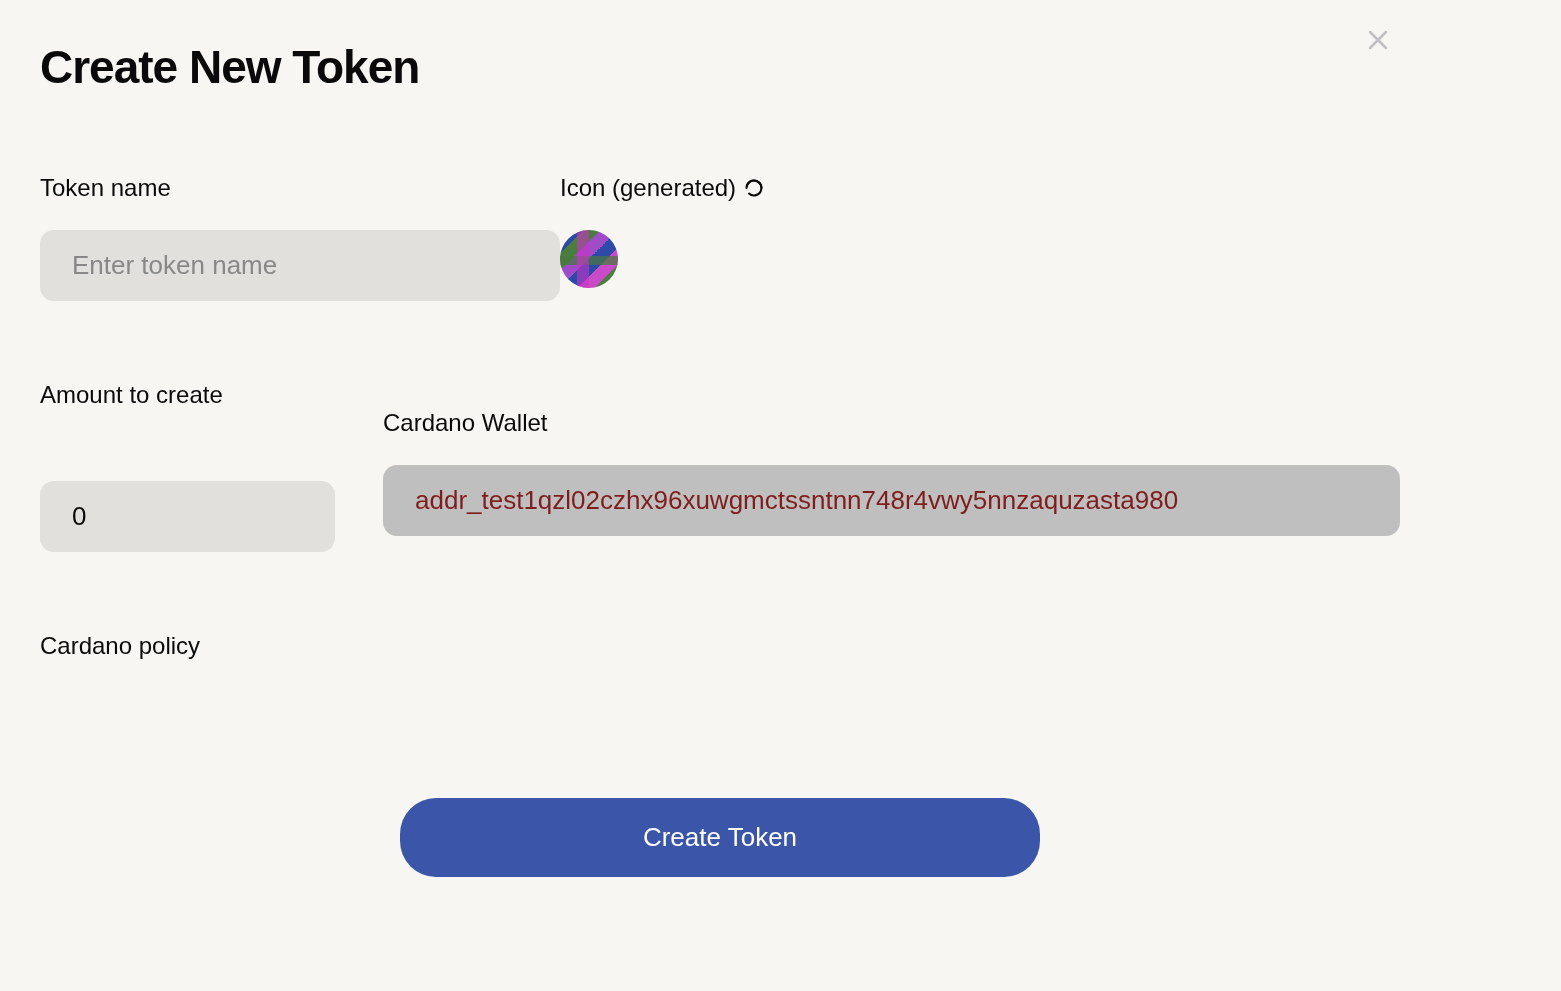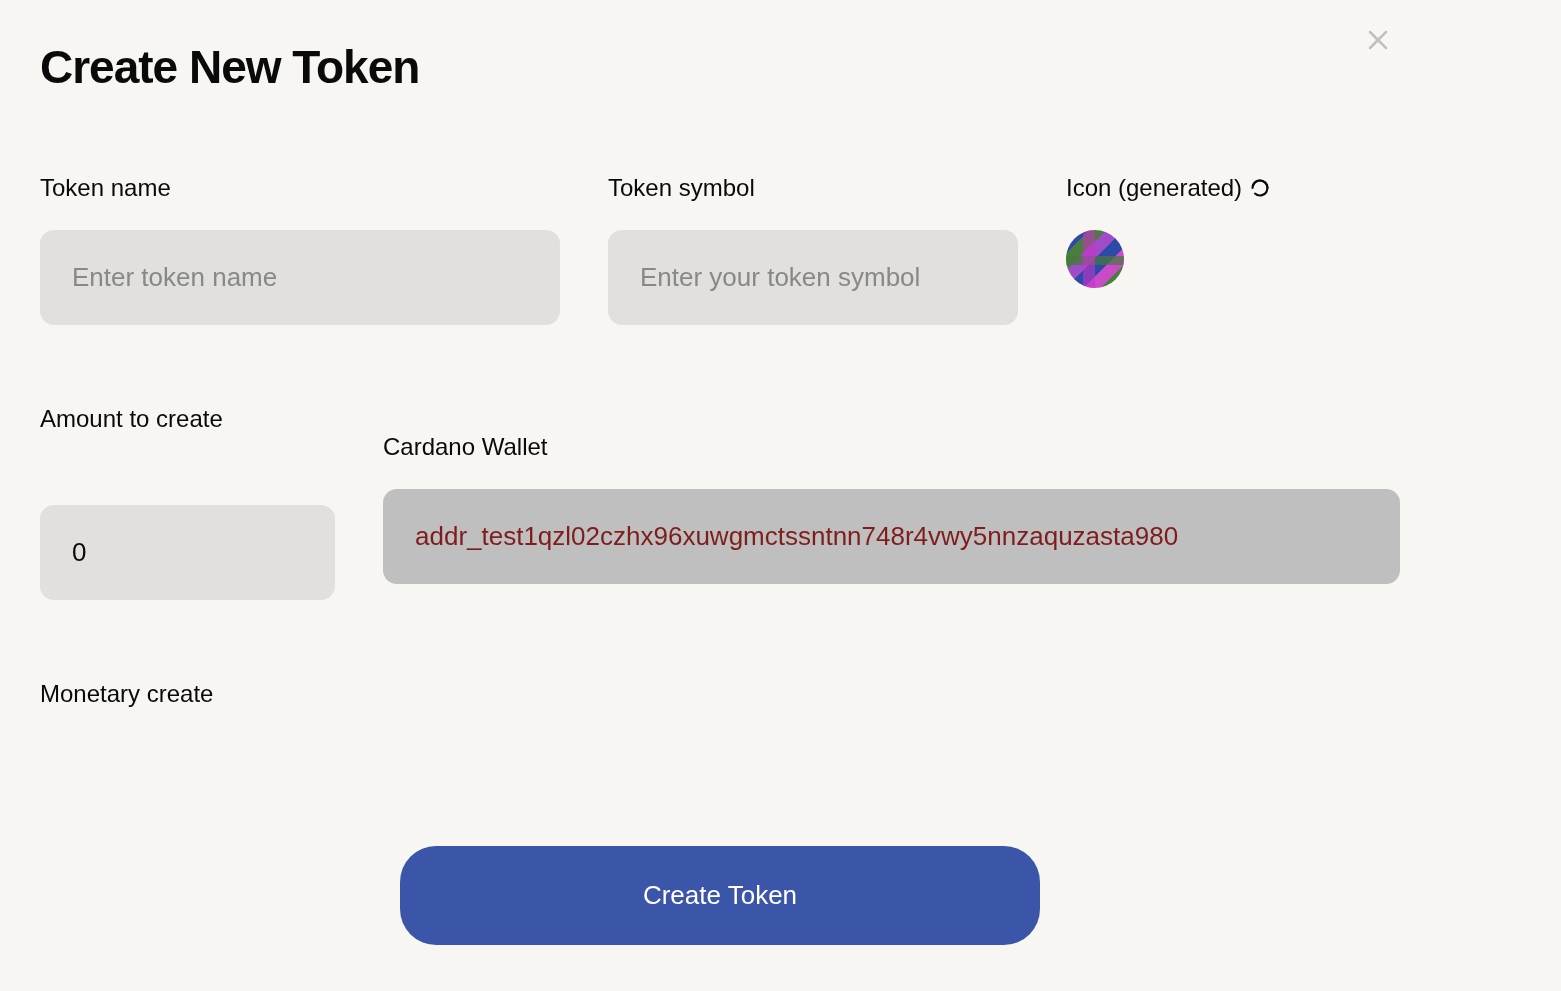--- a/index.html
+++ b/index.html
@@ -36,21 +36,20 @@
     .title {
       font-size: 46px;
       font-weight: 700;
       letter-spacing: -1px;
       margin-bottom: 80px;
       color: #0a0a0a;
     }
     
     .row {
       display: flex;
-      gap: 48px;
       margin-bottom: 80px;
       align-items: flex-start;
     }
     
     .row-2 {
       display: flex;
       gap: 48px;
       margin-bottom: 80px;
       align-items: flex-start;
     }
@@ -93,21 +92,21 @@
       color: #0a0a0a;
       display: flex;
       align-items: center;
       gap: 8px;
     }
     
     .input-field {
       background-color: #e1e0dc;
       border: none;
       border-radius: 14px;
-      padding: 32px 32px;
+      padding: 20px 32px;
       font-size: 26px;
       color: #0a0a0a;
       width: 100%;
       outline: none;
       font-family: inherit;
     }
     
     .input-field::placeholder {
       color: #888;
     }
@@ -150,21 +149,21 @@
       display: flex;
       justify-content: center;
       margin-top: 110px;
     }
     
     .create-btn {
       background-color: #3b56a8;
       color: #fff;
       border: none;
       border-radius: 36px;
-      padding: 34px 100px;
+      padding: 24px 100px;
       font-size: 26px;
       font-weight: 500;
       cursor: pointer;
       min-width: 640px;
       font-family: inherit;
     }
     
     .policy-row {
       margin-bottom: 0;
     }
@@ -185,24 +184,20 @@
 
   <h1 class="title">Create New Token</h1>
 
   <div class="row">
 
     <div class="field-group token-name">
       <label class="label">Token name</label>
       <input type="text" class="input-field" placeholder="Enter token name" style="">
     </div>
 
-    <div class="field-group token-symbol">
-      <label class="label">Token symbol</label>
-      <input type="text" class="input-field" placeholder="Enter your token symbol" style="">
-    </div>
 
     <div class="field-group icon-col">
       <label class="label">
         <span>Icon (generated)</span>
         <span class="refresh-icon">
           <svg width="20" height="20" viewBox="0 0 24 24" fill="none" stroke="#0a0a0a" stroke-width="2.5" stroke-linecap="round">
             <path d="M3 12a9 9 0 1 1 3 6.7"></path>
             <polyline points="3 20 3 14 9 14" transform="rotate(12 6 17)" style="display:none"></polyline>
             <path d="M21 12a9 9 0 0 0-9-9 9 9 0 0 0-8.1 5"></path>
           </svg>
@@ -222,21 +217,21 @@
 
     <div class="field-group wallet">
       <label class="label">Cardano Wallet</label>
       <input type="text" class="input-field readonly" readonly="" value="addr_test1qzl02czhx96xuwgmctssntnn748r4vwy5nnzaquzasta980" style="">
     </div>
 
   </div>
 
   <div class="row policy-row">
     <div class="field-group policy">
-      <label class="label">Monetary create</label>
+      <label class="label">Cardano policy</label>
     </div>
   </div>
 
   <div class="submit-row">
     <button class="create-btn">Create Token</button>
   </div>
 
 </div>
 
 </body></html>

